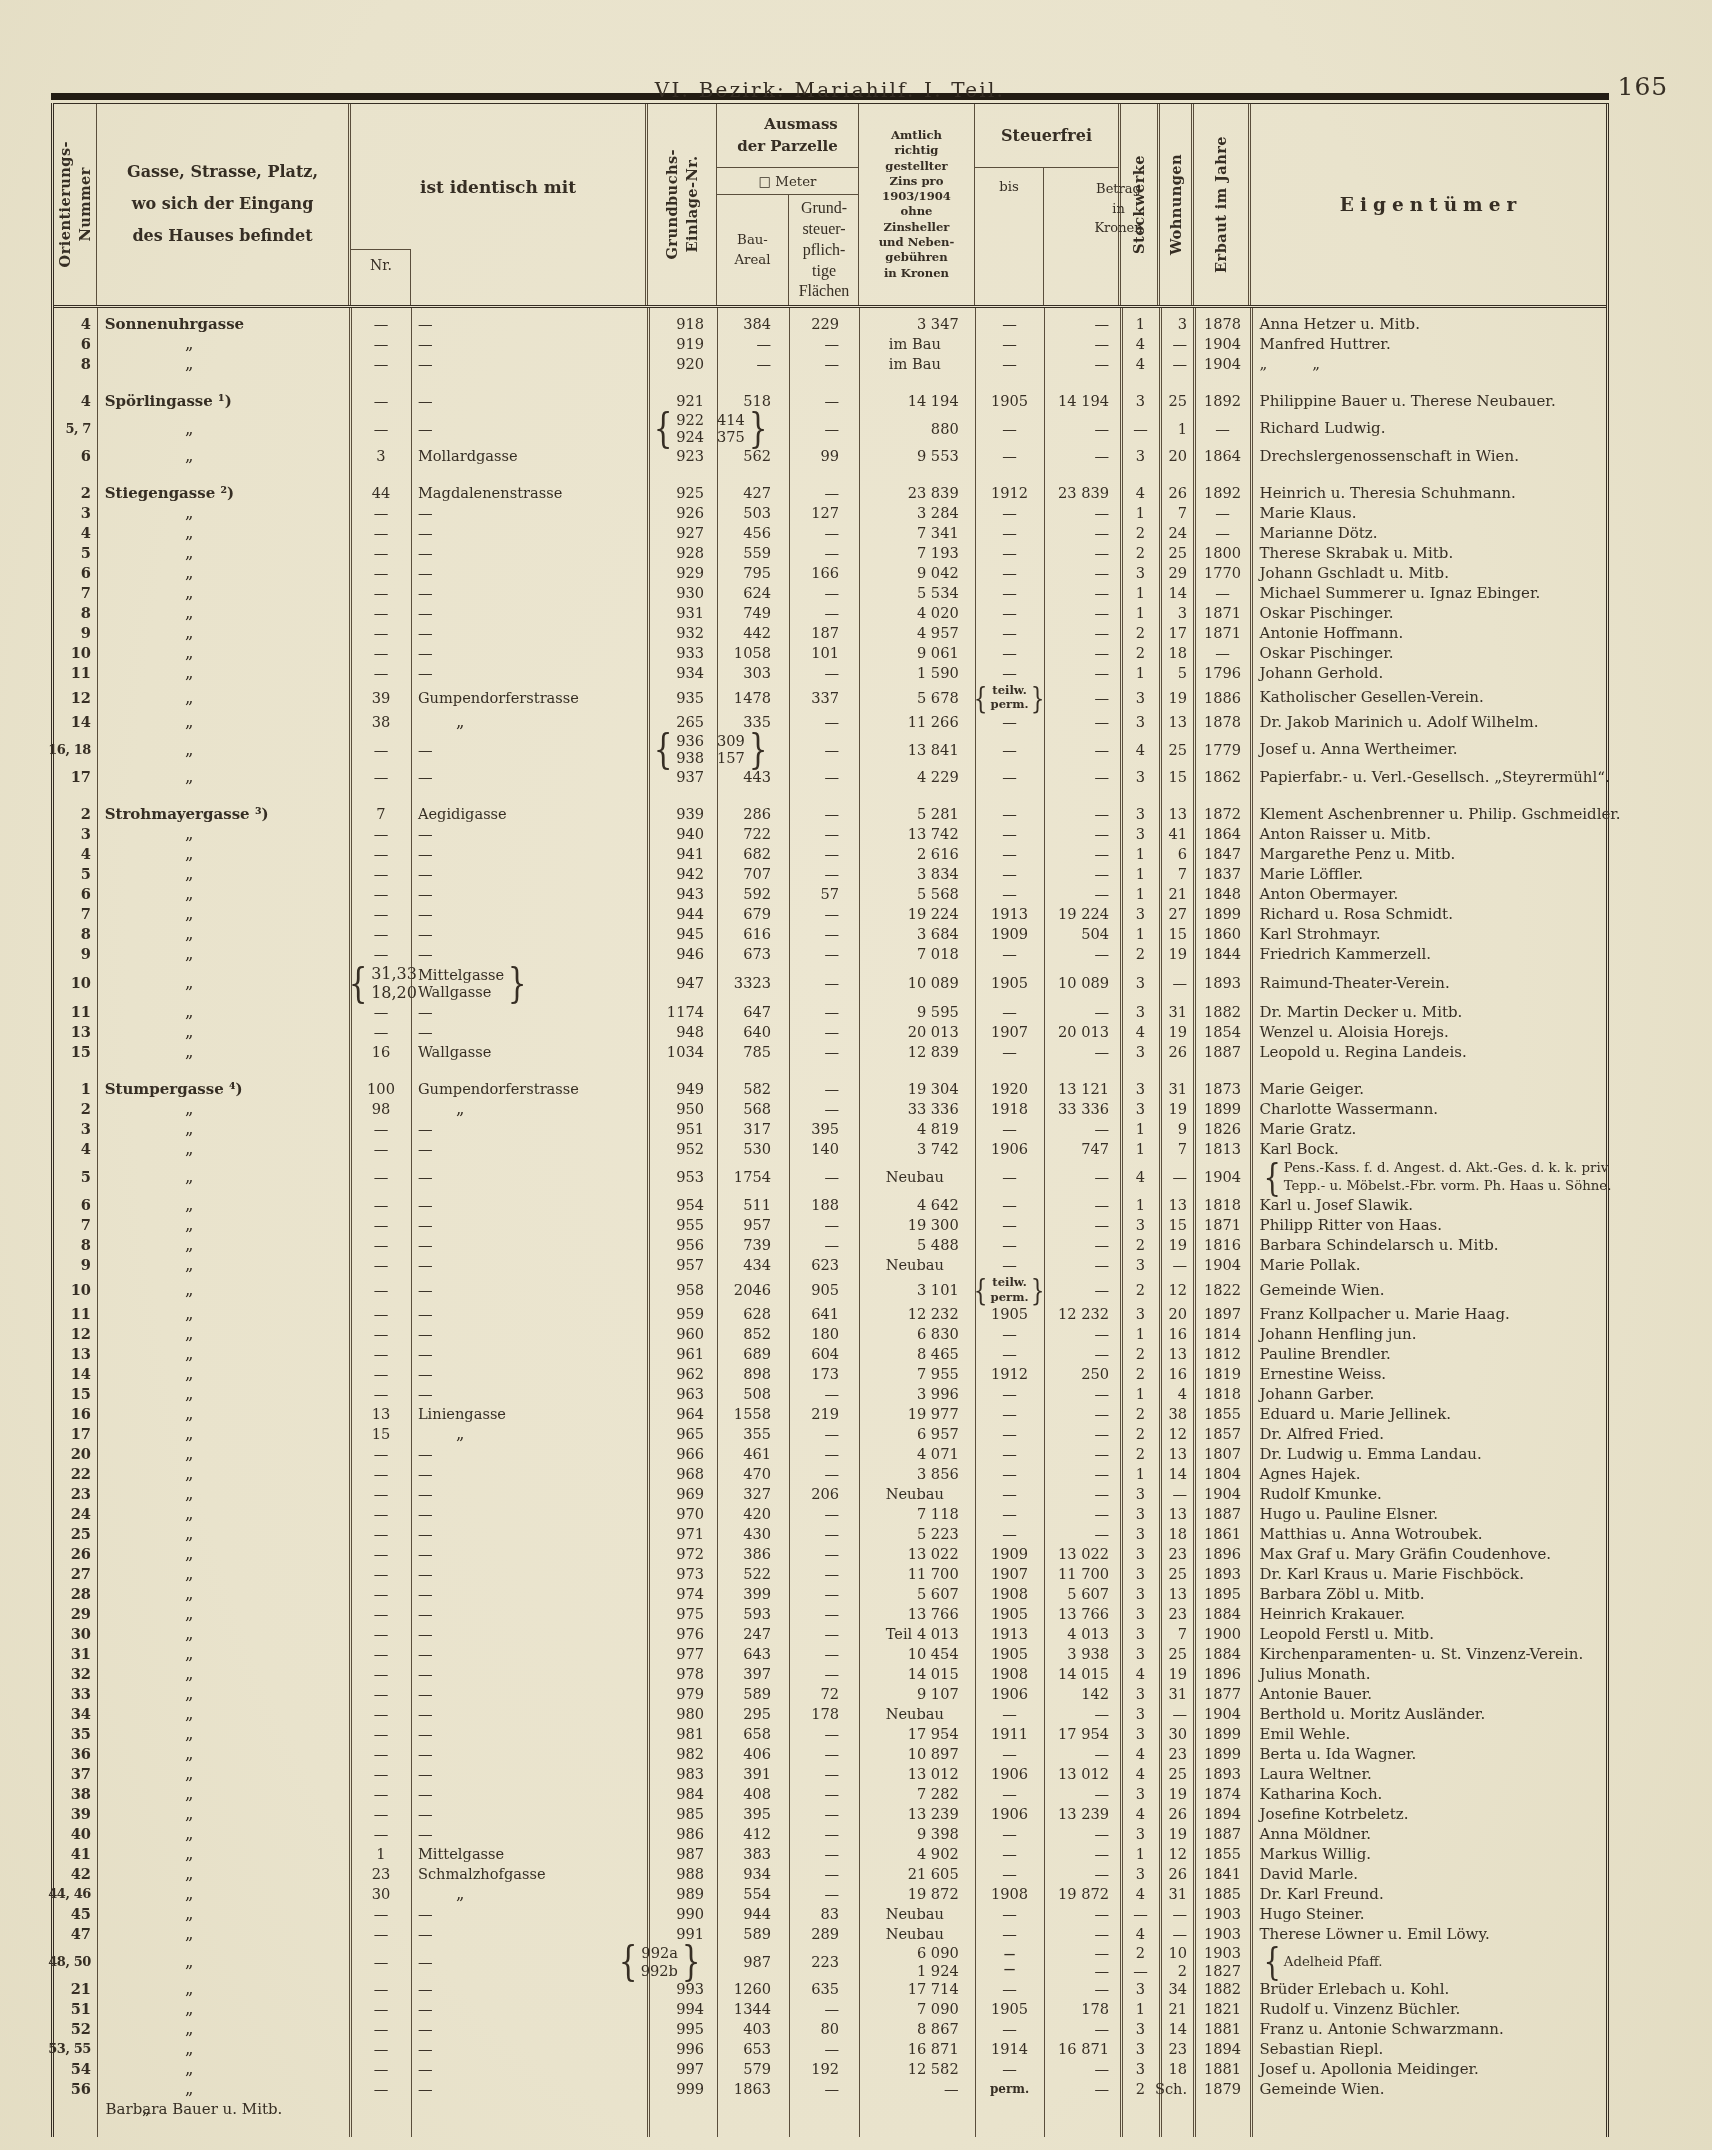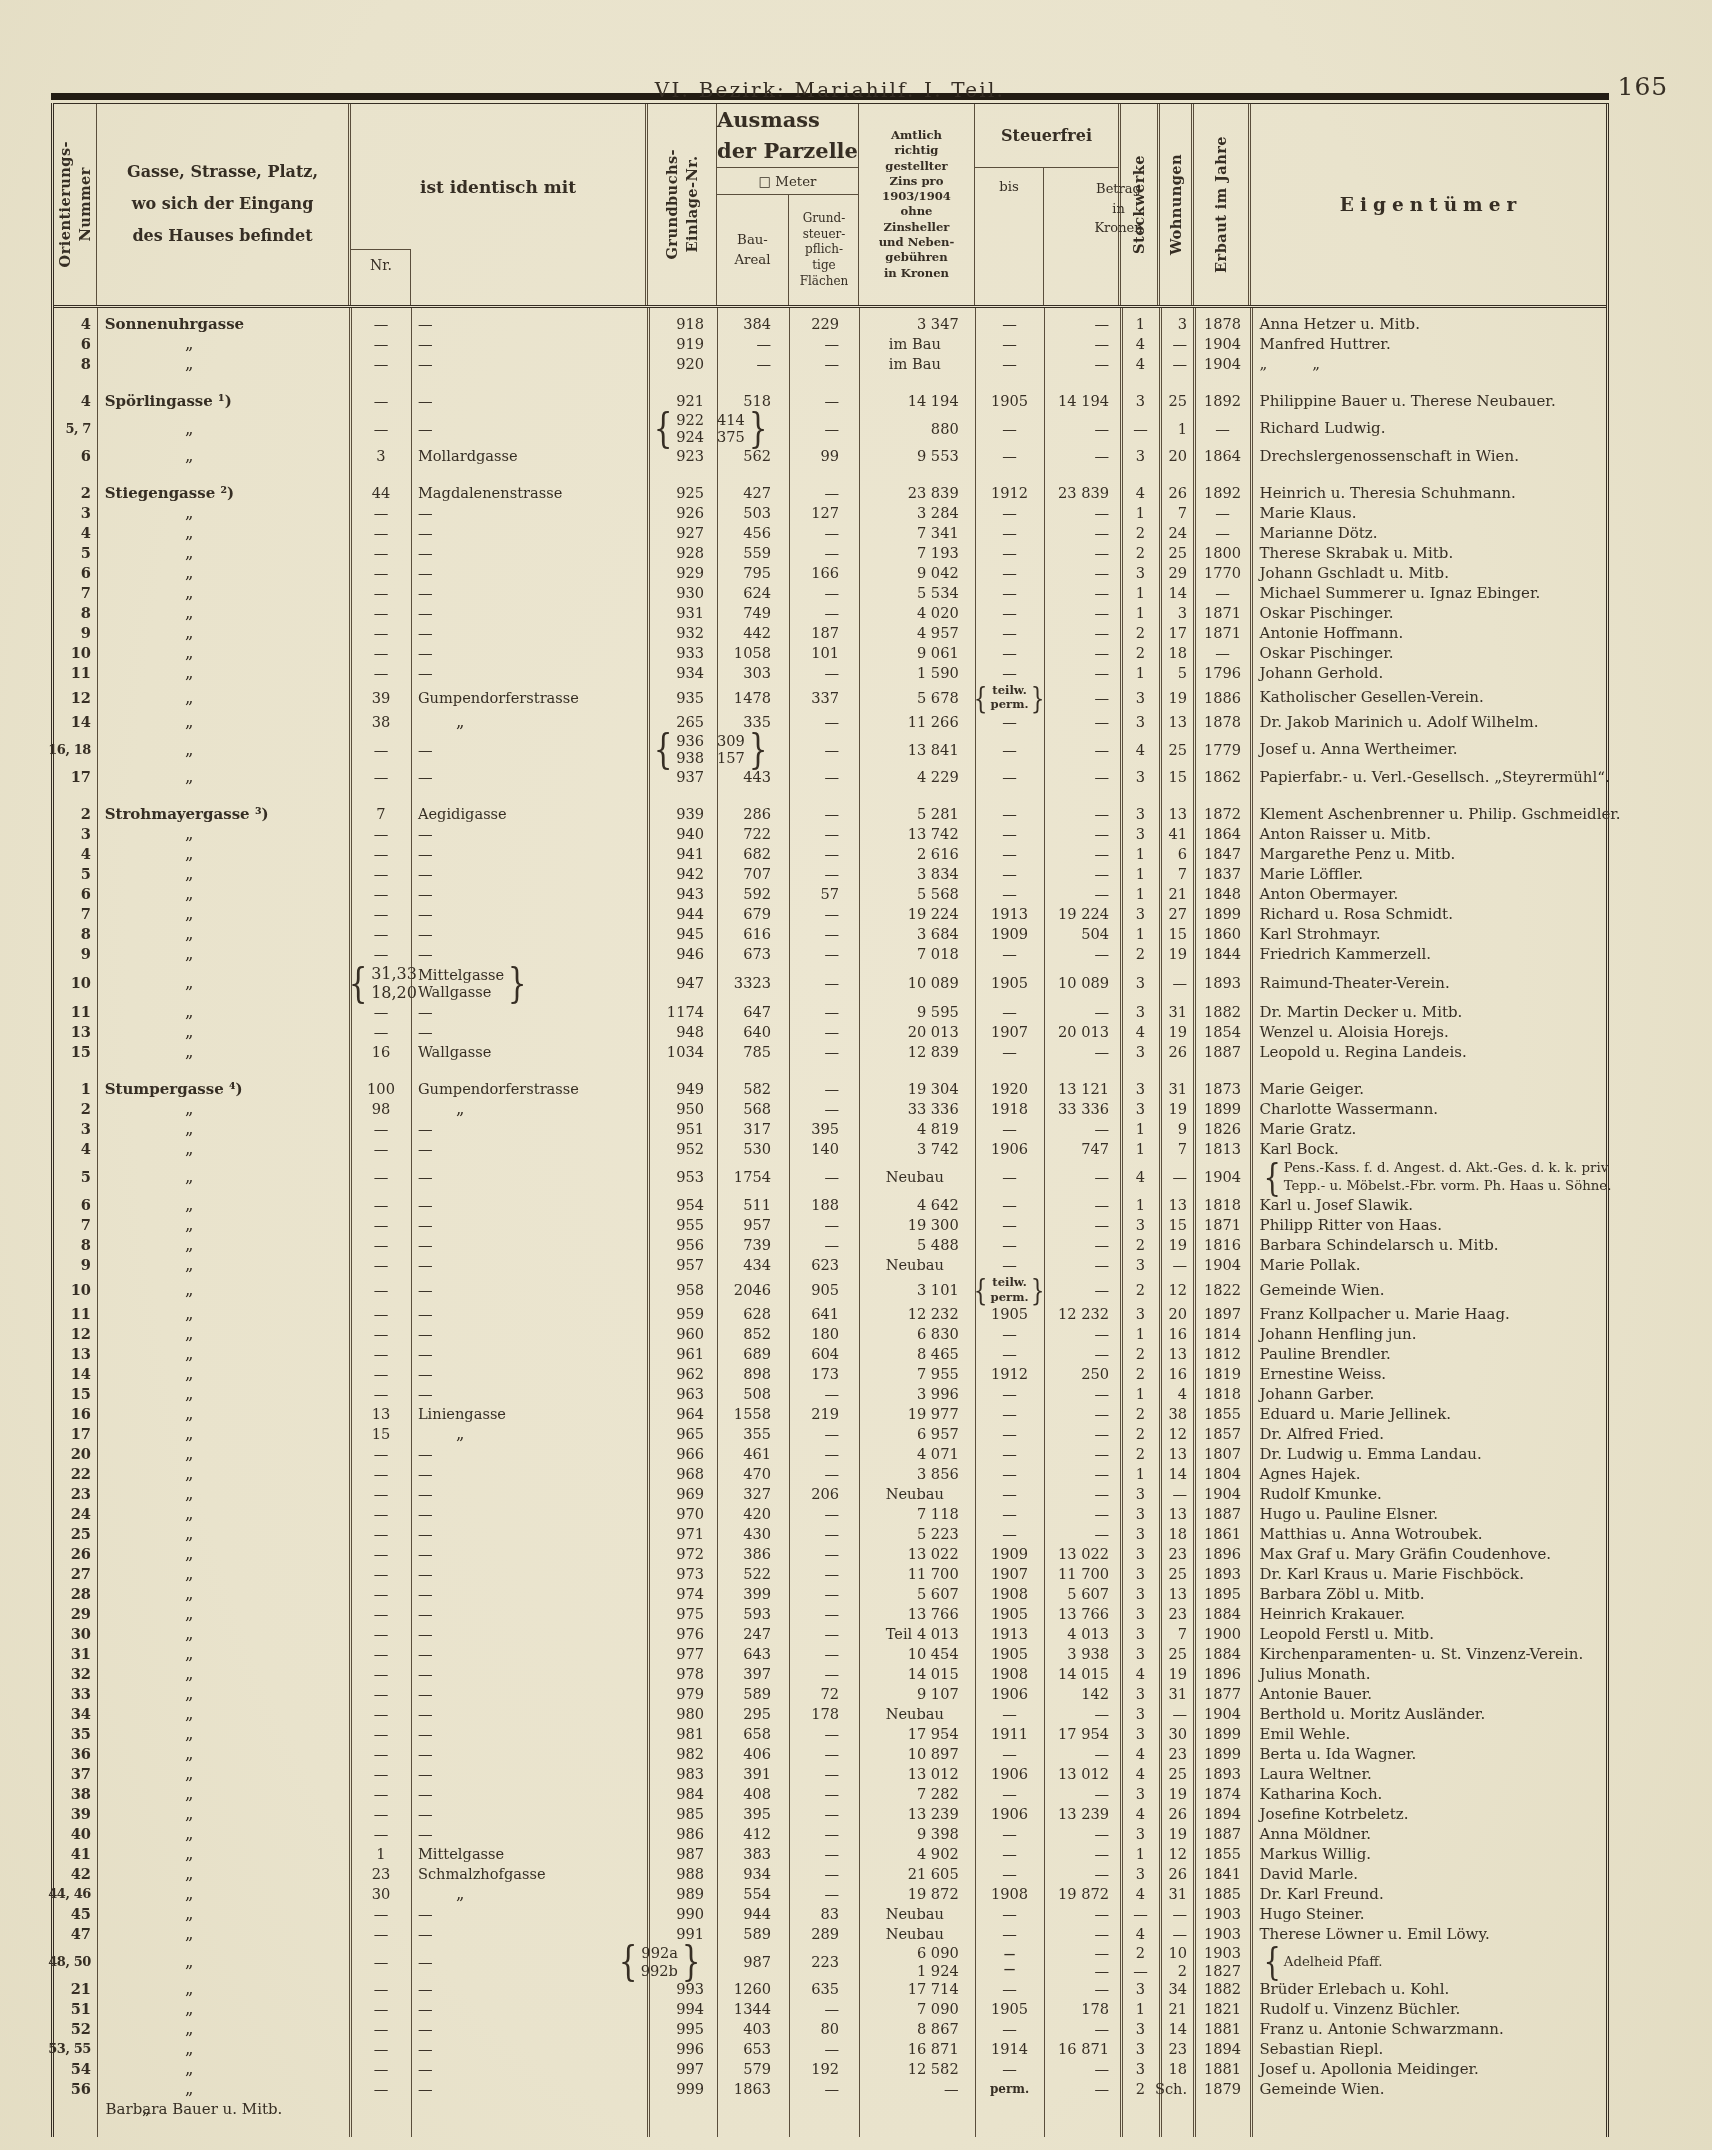--- a/index.html
+++ b/index.html
@@ -50,29 +50,29 @@
   .gasse-head { white-space:pre-line; text-align:center; font-size:16px; font-weight:700; line-height:2.0; }
   .h-ident { grid-column:3 / 5; }
   .ident-label { position:absolute; top:73px; left:0; width:100%; text-align:center; font-size:17px; font-weight:700; }
   .nr-box {
     position:absolute; left:0; bottom:0; width:60px; height:56px;
     border-top:0.9px solid var(--line); border-right:0.9px solid var(--line);
     font-size:14px; padding:6.9px 0 0 19px;
   }
   .h-ausmass { grid-column:6 / 8; display:flex; flex-direction:column; }
   .aus-title { height:64px; display:flex; align-items:center; justify-content:center;
-    font-size:21px; font-weight:700; white-space:pre-line; text-align:left; line-height:1.5;
+    font-size:15px; font-weight:700; white-space:pre-line; text-align:right; line-height:1.5;
     border-bottom:0.9px solid var(--line); }
   .aus-meter { height:27.5px; display:flex; align-items:center; justify-content:center;
     font-size:13.3px; border-bottom:0.9px solid var(--line); }
   .aus-sub { flex:1; display:grid; grid-template-columns:72px 70px; }
   .aus-bau { border-right:0.9px solid var(--line); display:flex; align-items:center; justify-content:center;
     white-space:pre-line; text-align:center; font-size:13.3px; line-height:1.5; }
   .aus-grund { display:flex; align-items:center; justify-content:center;
-    white-space:pre-line; text-align:center; font-size:12px; line-height:1.3; }
+    white-space:pre-line; text-align:center; font-size:16px; line-height:1.3;font-family:Liberation Serif, serif; }
   .h-zins { display:flex; align-items:center; justify-content:center; }
   .zins-head { white-space:pre-line; text-align:center; font-size:11.6px; line-height:1.32; font-weight:700; }
   .h-steuer { grid-column:9 / 11; display:flex; flex-direction:column; }
   .st-title { height:64px; display:flex; align-items:center; justify-content:center;
     font-size:16px; font-weight:700; border-bottom:0.9px solid var(--line); }
   .st-sub { flex:1; display:grid; grid-template-columns:69px 77px;gap:36px; }
   .st-bis { border-right:0.9px solid var(--line); display:flex; align-items:flex-start; justify-content:center;
     padding-top:11.2px; font-size:13.3px; }
   .st-betrag { display:flex; align-items:flex-start; justify-content:center; padding-top:11.2px;
     white-space:pre-line; text-align:center; font-size:13px; line-height:1.5; }

